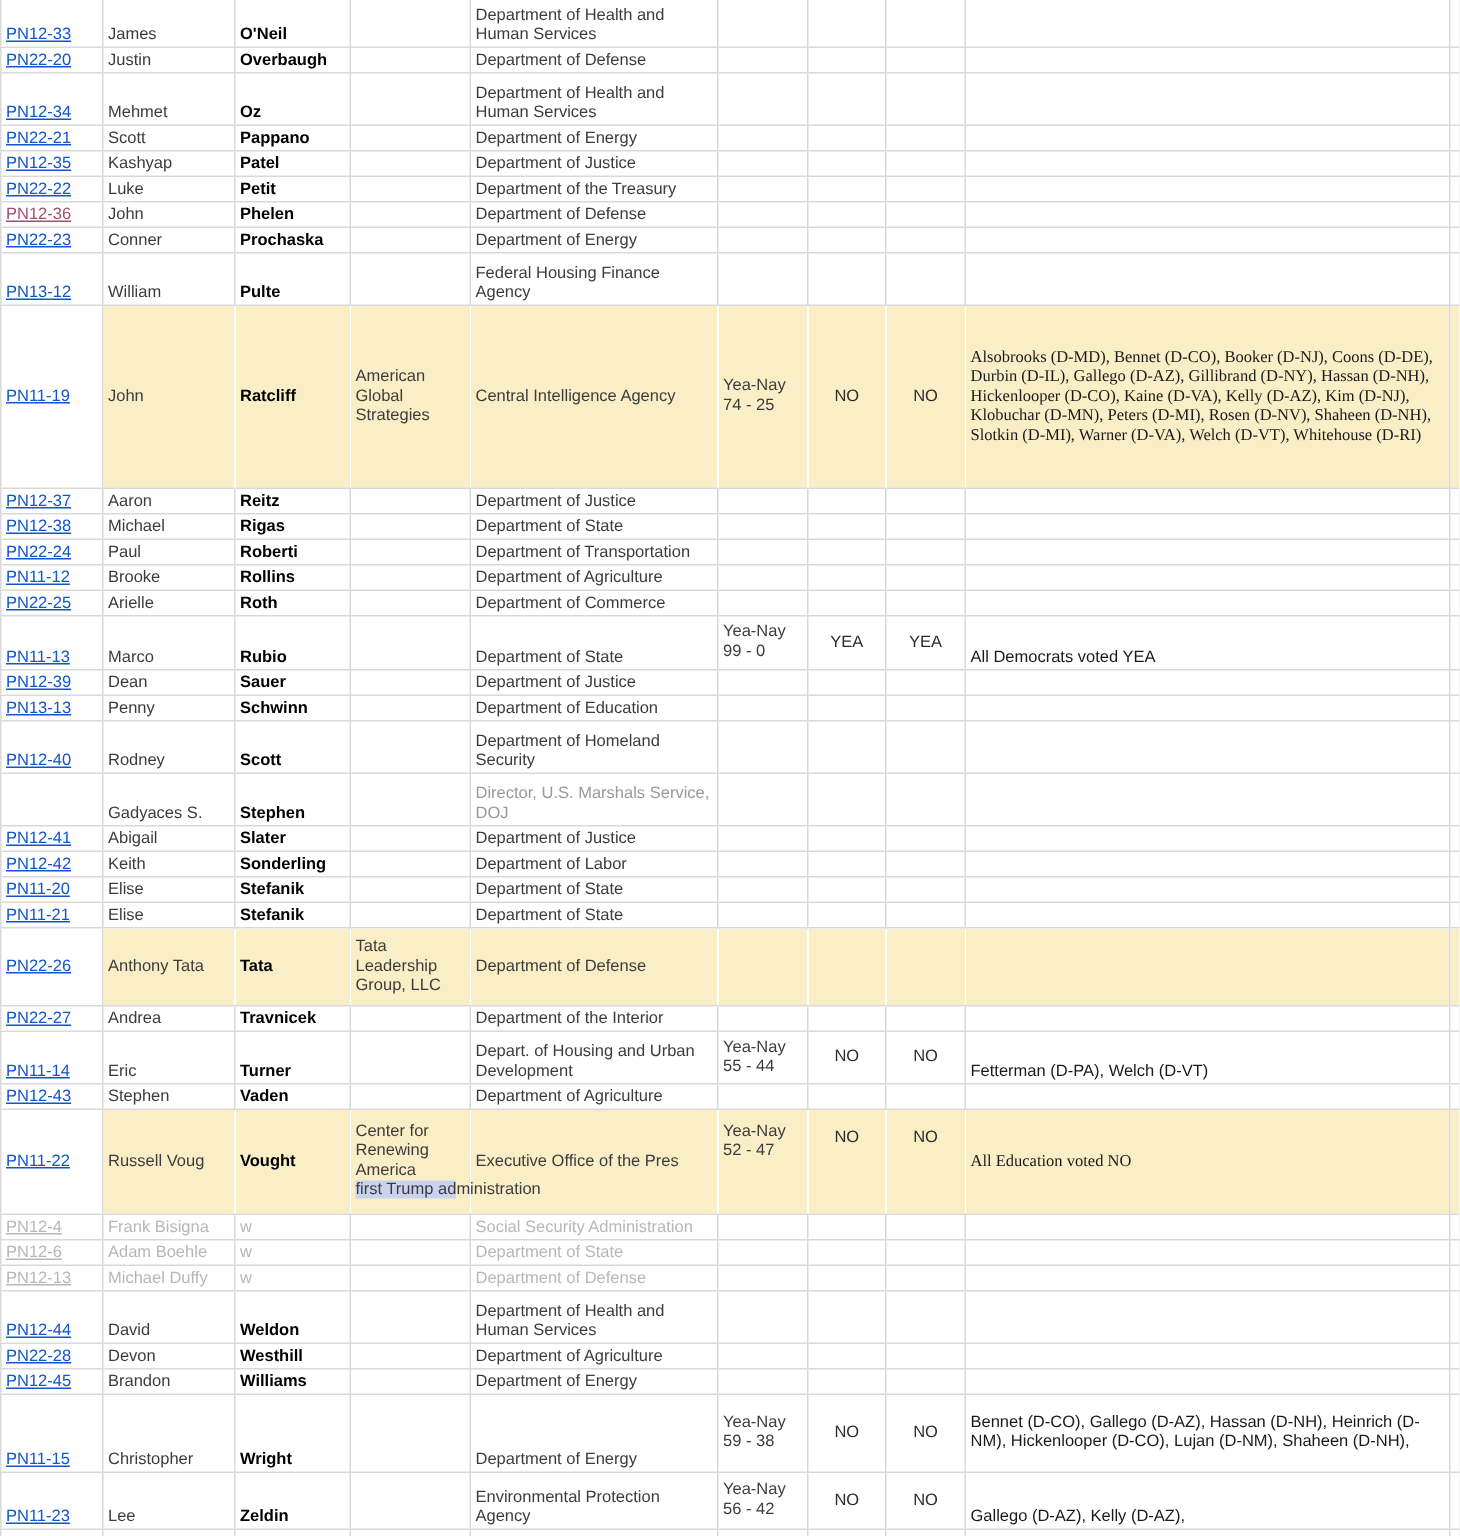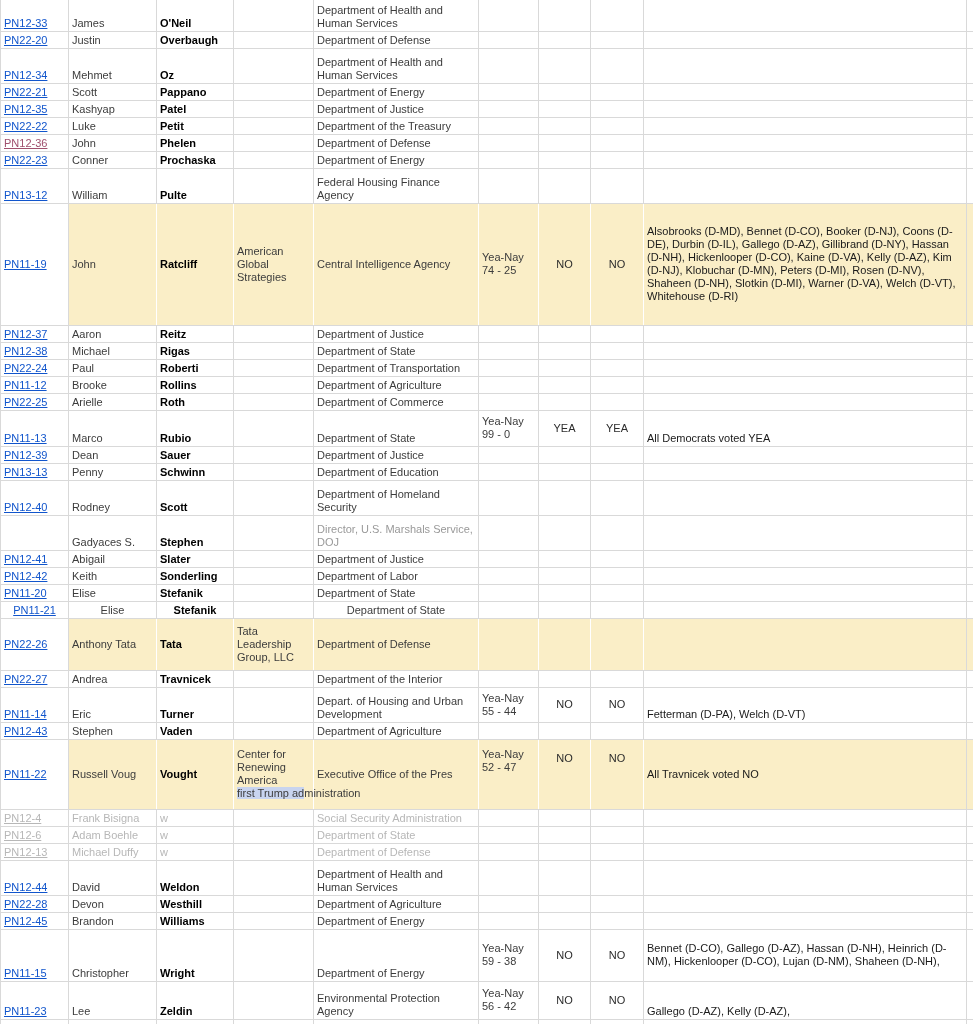--- a/index.html
+++ b/index.html
@@ -28,21 +28,21 @@
   }
   td.c-pn,td.c-first,td.c-last{white-space:nowrap;}
   td.c-last{font-weight:bold;color:#000;}
   td.c-vote{vertical-align:middle;}
   td.c-v1,td.c-v2{text-align:center;vertical-align:middle;color:#2b2b2b;}
   td.c-notes{vertical-align:bottom;color:#1a1a1a;}
   a.pn-link{color:var(--link);text-decoration:underline;cursor:pointer;}
   a.pn-link.visited{color:var(--visited);}
   tr.tan td{background:var(--tan);border-right-color:transparent;vertical-align:middle;}
   tr.tan td.c-pn{background:#fff;border-right-color:var(--border);}
-  tr.tan td.c-notes{border-right-color:var(--border);}
+  tr.tan td.c-notes{border-right-color:var(--border);font-family:Liberation Serif, serif;}
   tr.muted td{color:var(--muted);margin-top:48px;}
   tr.muted td.c-last{color:var(--muted);font-weight:normal;}
   tr.muted a.pn-link{color:var(--muted);}
   td.dept-muted{color:var(--deptmuted);}
   tr.vought td.c-vote{vertical-align:top;padding-top:8px;}
   tr.vought td.c-v1,tr.vought td.c-v2{vertical-align:top;padding-top:12px;}
   tr.vought td.c-org{overflow:visible;position:relative;}
   .org-overflow{position:relative;z-index:5;white-space:nowrap;margin-left:-3px;padding-left:3px;text-align:center;}
   .org-overflow .sel{background:var(--sel);}
   td.notes-mid{vertical-align:middle;}
@@ -334,21 +334,21 @@
         <td class="c-first">Elise</td>
         <td class="c-last">Stefanik</td>
         <td class="c-org"></td>
         <td class="c-dept">Department of State</td>
         <td class="c-vote"></td>
         <td class="c-v1"></td>
         <td class="c-v2"></td>
         <td class="c-notes"></td>
         <td class="c-spacer"></td>
       </tr>
-      <tr style="height: 17px; text-align: center;">
+      <tr style="height: 17px;">
         <td class="c-pn"><a class="pn-link">PN11-21</a></td>
         <td class="c-first">Elise</td>
         <td class="c-last">Stefanik</td>
         <td class="c-org"></td>
         <td class="c-dept">Department of State</td>
         <td class="c-vote"></td>
         <td class="c-v1"></td>
         <td class="c-v2"></td>
         <td class="c-notes"></td>
         <td class="c-spacer"></td>
@@ -406,21 +406,21 @@
         <td class="c-first">Russell Voug</td>
         <td class="c-last">Vought</td>
         <td class="c-org">
           <div>Center for Renewing America</div>
           <div class="org-overflow"><span class="sel">first Trump ad</span><span>ministration</span></div>
         </td>
         <td class="c-dept">Executive Office of the Pres</td>
         <td class="c-vote">Yea-Nay 52 - 47</td>
         <td class="c-v1">NO</td>
         <td class="c-v2">NO</td>
-        <td class="c-notes notes-mid">All Travnicek voted NO</td>
+        <td class="c-notes notes-mid">All Education voted NO</td>
         <td class="c-spacer"></td>
       </tr>
       <tr class="muted" style="height: 17px;">
         <td class="c-pn"><a class="pn-link">PN12-4</a></td>
         <td class="c-first">Frank Bisigna</td>
         <td class="c-last">w</td>
         <td class="c-org"></td>
         <td class="c-dept">Social Security Administration</td>
         <td class="c-vote"></td>
         <td class="c-v1"></td>

